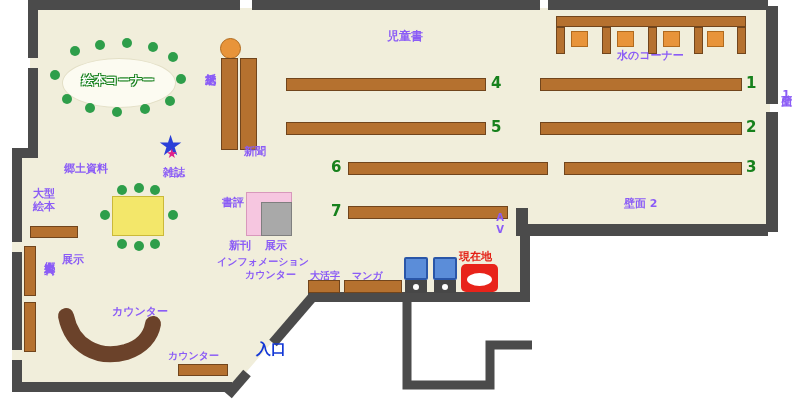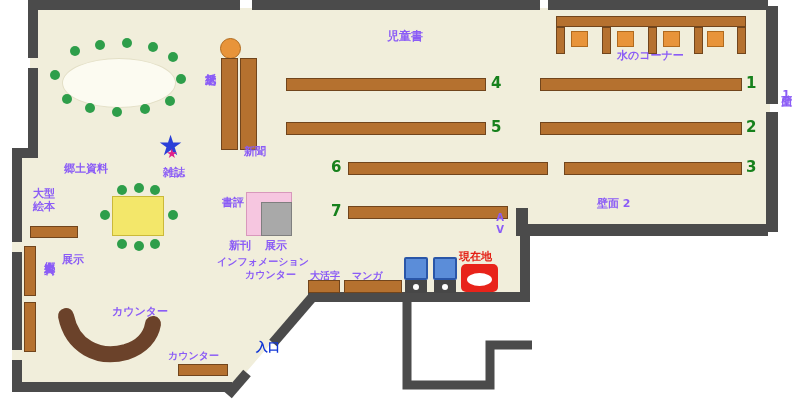--- a/index.html
+++ b/index.html
@@ -23,21 +23,21 @@
   .graybox{position:absolute;left:261px;top:202px;width:31px;height:34px;background:#a9a9a9;border:1px solid #7f7f7f;box-sizing:border-box}
   .term-screen{position:absolute;width:24px;height:23px;background:#5b8dd9;border:2px solid #2a56a8;box-sizing:border-box;border-radius:2px}
   .term-base{position:absolute;width:22px;height:13px;background:#474747}
   .term-dot{position:absolute;width:6px;height:6px;border-radius:50%;background:#fff}
   .here-marker{position:absolute;left:461px;top:264px;width:37px;height:28px;background:#e8231a;border-radius:5px}
   .here-smile{position:absolute;left:467px;top:273px;width:25px;height:13px;background:#fff;border-radius:50%}
   .stool{position:absolute;left:220px;top:38px;width:21px;height:21px;border-radius:50%;background:#e8943a;border:1px solid #b06a1e;box-sizing:border-box}
   .star{position:absolute;left:158px;top:136px;width:32px;height:32px}
   .star .outer{position:absolute;left:0;top:-6px;font-size:28px;color:#2b3fd8;line-height:32px}
   .star .inner{position:absolute;left:8px;top:2px;font-size:13px;color:#e0218a;line-height:32px}
-  .blue{color:#1237d6;font-size:12px}
+  .blue{color:#1237d6;font-size:15px}
   .red{color:#e41f14}
   .small{font-size:10px}
 </style>
 </head>
 <body>
 
 <div class="map">
 
   <svg class="layer" width="800" height="400">
     <path d="M30,8 L770,8 L770,230 L528,230 L528,296 L312,296 L229,392 L12,392 L12,152 L30,152 Z" fill="#f1eedb"></path>
@@ -70,20 +70,21 @@
   <div class="dot" style="left:122px;top:38px"></div>
   <div class="dot" style="left:148px;top:42px"></div>
   <div class="dot" style="left:168px;top:52px"></div>
   <div class="dot" style="left:176px;top:74px"></div>
   <div class="dot" style="left:165px;top:96px"></div>
   <div class="dot" style="left:140px;top:104px"></div>
   <div class="dot" style="left:112px;top:107px"></div>
   <div class="dot" style="left:85px;top:103px"></div>
   <div class="dot" style="left:62px;top:94px"></div>
   <div class="dot" style="left:50px;top:70px"></div>
+  <div class="ehon-label">絵本コーナー</div>
 
   <div class="stool"></div>
   <div class="shelf" style="left:221px;top:58px;width:17px;height:92px"></div>
   <div class="shelf" style="left:240px;top:58px;width:17px;height:92px"></div>
   <div class="lbl v" style="left:203px;top:64px;height:72px">紙芝居</div>
   <div class="lbl" style="left:244px;top:146px">新聞</div>
 
   <div class="star">
     <span class="outer">★</span>
     <span class="inner">★</span>
@@ -150,21 +151,21 @@
   <div class="shelf" style="left:564px;top:162px;width:178px;height:13px"></div>
   <div class="num" style="left:491px;top:76px">4</div>
   <div class="num" style="left:491px;top:120px">5</div>
   <div class="num" style="left:331px;top:160px">6</div>
   <div class="num" style="left:331px;top:204px">7</div>
   <div class="num" style="left:746px;top:76px">1</div>
   <div class="num" style="left:746px;top:120px">2</div>
   <div class="num" style="left:746px;top:160px">3</div>
 
   <div class="lbl v small" style="left:494px;top:212px;height:32px">AV</div>
-  <div class="lbl" style="left:597px;top:198px">壁面 2</div>
+  <div class="lbl" style="left:624px;top:198px">壁面 2</div>
   <div class="lbl v" style="left:779px;top:86px;height:64px">壁面1</div>
 
   <div class="shelf" style="left:556px;top:16px;width:190px;height:11px"></div>
   <div class="shelf" style="left:556px;top:27px;width:9px;height:27px"></div>
   <div class="shelf" style="left:602px;top:27px;width:9px;height:27px"></div>
   <div class="shelf" style="left:648px;top:27px;width:9px;height:27px"></div>
   <div class="shelf" style="left:694px;top:27px;width:9px;height:27px"></div>
   <div class="shelf" style="left:737px;top:27px;width:9px;height:27px"></div>
   <div class="oseat" style="left:571px;top:31px;width:17px;height:16px"></div>
   <div class="oseat" style="left:617px;top:31px;width:17px;height:16px"></div>

